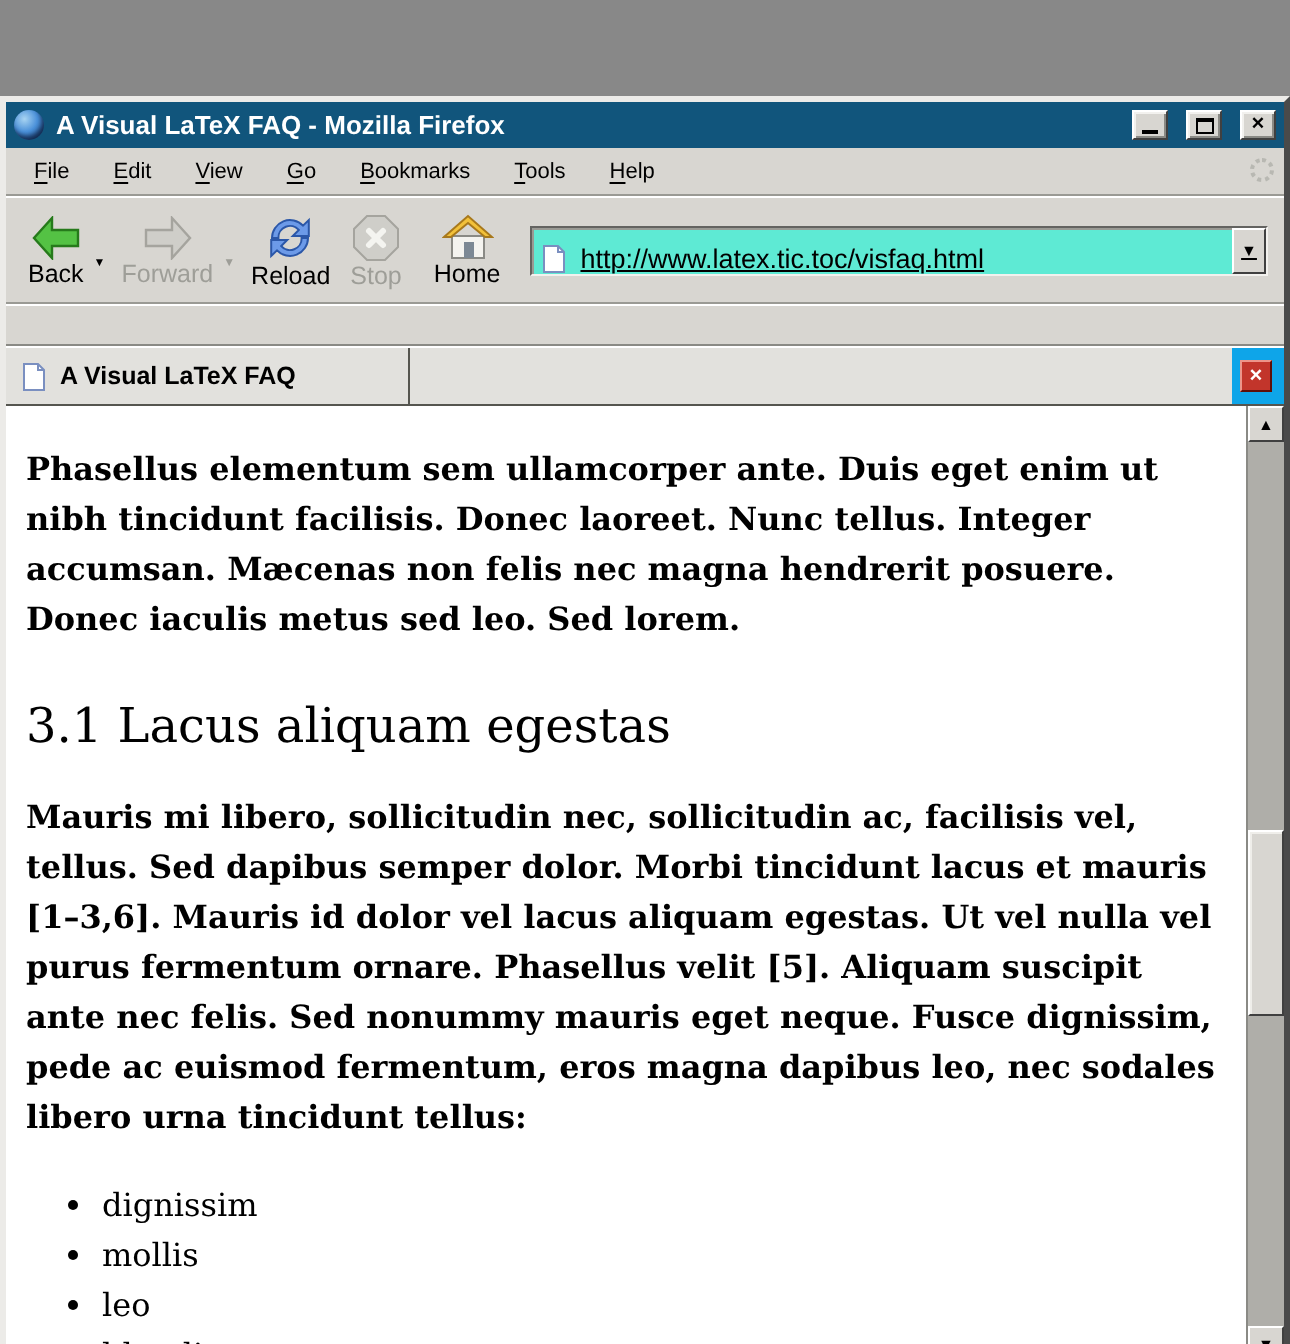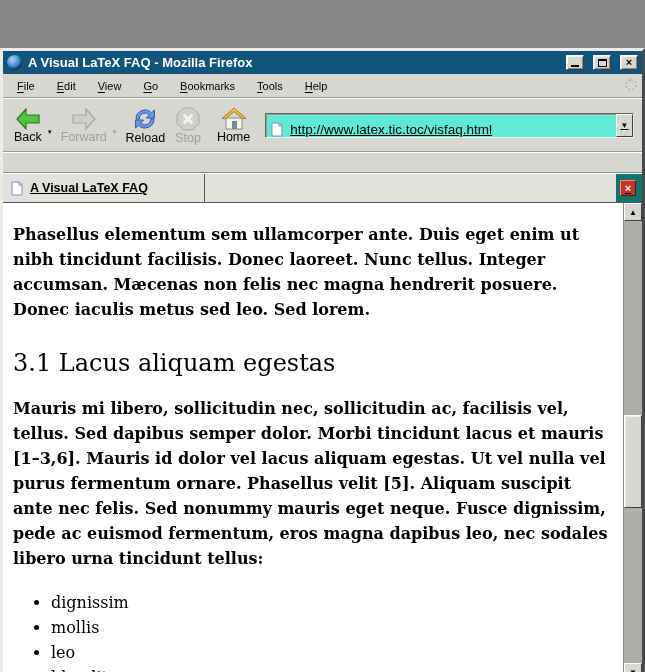--- a/index.html
+++ b/index.html
@@ -36,21 +36,21 @@
   .dd-arrow.disabled{color:#9e9e98;}
   .urlbar{flex:1;display:flex;align-items:flex-end;height:25px;margin:0 2px 0 10px;background:#5eead4;
     border:1px solid;border-color:#636360 #F2F1EE #F2F1EE #636360;box-shadow:inset 1px 1px 0 #9a9a94;text-decoration:underline;}
   .urlbar input{flex:1;border:none;outline:none;font-family:"Liberation Sans",sans-serif;font-size:13.5px;color:#000;padding:0;background:transparent;}
   .url-drop{width:17px;height:23px;flex:0 0 17px;background:var(--chrome);
     border:1px solid;border-color:#fff #404040 #404040 #fff;display:flex;align-items:center;justify-content:center;font-size:8px;color:#000;}
   .page-icon{margin:0 7px 0 5px;flex:0 0 12px;}
   
   .bookmarks{height:21px;flex:0 0 21px;border-top:1px solid #fff;border-bottom:1px solid #8a8a85;background:var(--chrome);}
   
-  .tabbar{height:29px;flex:0 0 29px;border-top:1px solid #fff;background:#0f766e;display:flex;align-items:stretch;text-decoration:underline;}
+  .tabbar{height:29px;flex:0 0 29px;border-top:1px solid #fff;background:#0ea5e9;display:flex;align-items:stretch;}
   .tab{width:202px;flex:0 0 202px;display:flex;align-items:center;gap:7px;padding:0 8px;background:#E2E1DD;border-right:1px solid #55554f;}
   .tab-label{font-size:12.5px;font-weight:bold;color:#000;white-space:nowrap;}
   .tab-filler{flex:1;background:#E2E1DD;}
   .tab-close{width:16px;height:16px;flex:0 0 16px;align-self:center;margin:0 6px 0 4px;
     background:var(--tab_close_red);border:1px solid;border-color:#ED9489 #5E0F08 #5E0F08 #ED9489;
     color:#fff;font-weight:bold;font-size:11px;line-height:13px;text-align:center;padding:0;}
   
   .content{flex:1;display:flex;background:#fff;border-top:1px solid #55554f;min-height:0;}
   .page{flex:1;overflow:hidden;padding:0 8px 0 10px;font-family:"DejaVu Serif","Liberation Serif",serif;font-size:16px;line-height:25px;color:#000;}
   .page p{margin:19px 0;font-weight:bold;}

